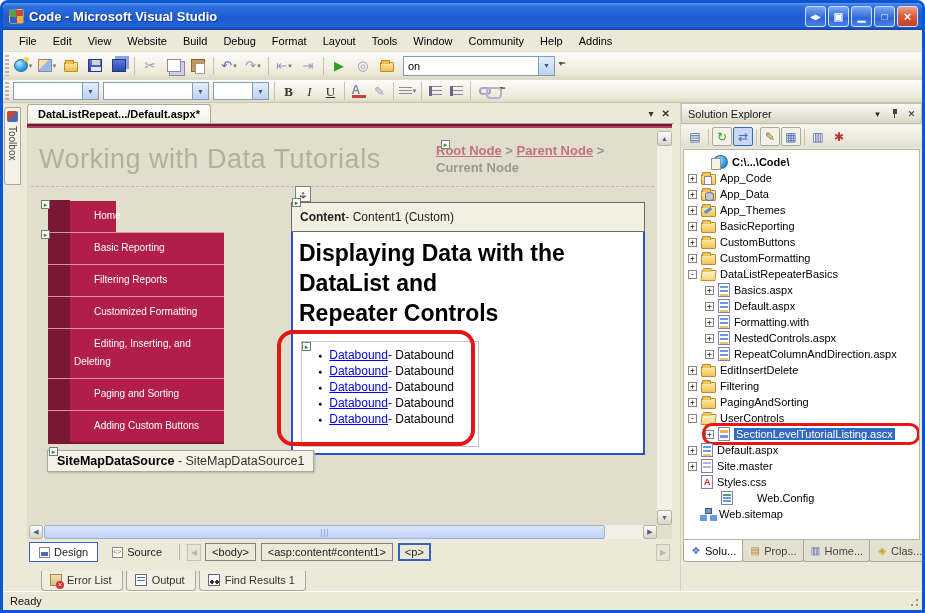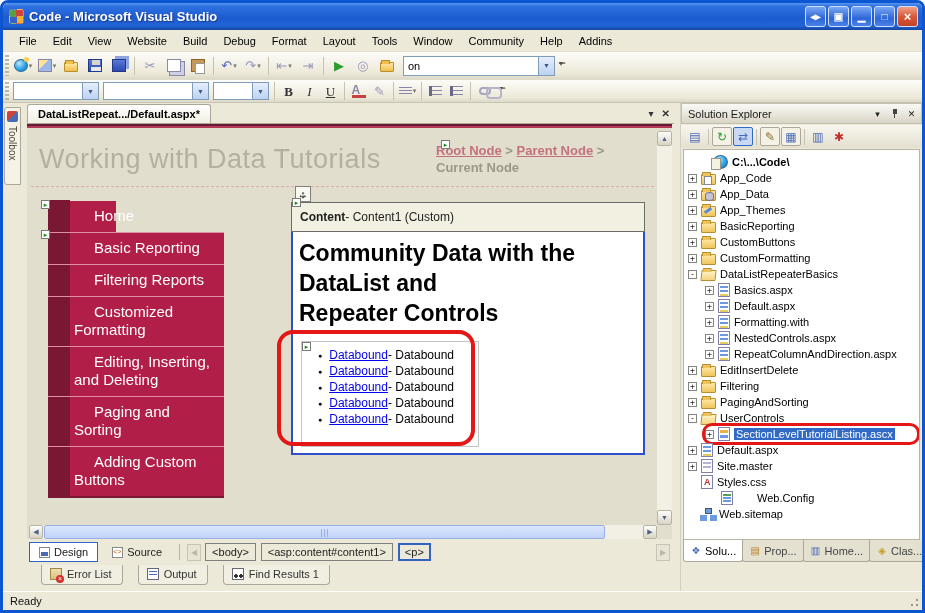--- a/index.html
+++ b/index.html
@@ -81,21 +81,21 @@
   .design-wrap { position:absolute; left:6px; right:8px; top:21px; bottom:52px; background:#E2DECD;
     border-top:2px solid #6B1A35; overflow:hidden; }
   .design-wrap::before { content:""; position:absolute; left:0; right:0; top:0; height:2px; background:#B23A58; }
   .page-title { position:absolute; left:12px; top:18px; font-size:27px; color:#B4B0A0; letter-spacing:.5px; }
   .breadcrumb { position:absolute; right:26px; top:16px; width:210px; font-size:13px; font-weight:bold; line-height:17px; color:#9B978A;}
   .bc-link { color:#C4717F; text-decoration:underline; }
   .dashed { position:absolute; left:4px; right:18px; top:60px; border-bottom:1px dashed #DCA9B6; }
 
   
   .nav-menu { position:absolute; left:21px; top:75px; width:176px; }
-  .nav-item { position:relative; background:#B11E47; color:#fff; font-size:15px; margin-left:22px; border-top:1px solid #DE8FA6;}
+  .nav-item { position:relative; background:#B11E47; color:#fff; font-size:10px; margin-left:22px; border-top:1px solid #DE8FA6;}
   .nav-item::before { content:""; position:absolute; left:-22px; top:-1px; bottom:0; width:22px; background:#7A1834; border-top:1px solid #DE8FA6;}
   .nav-item:first-child, .nav-item:first-child::before { border-top:none; }
   .nav-item p { padding:6px 6px 7px 4px; text-indent:20px; line-height:18px; }
   .nav-item.home { width:46px; }
   .nav-menu { border-bottom:2px solid #7A1834; }
 
   
   .content-ctl { position:absolute; left:264px; top:76px; width:354px; }
   .content-header { background:#F2F0E1; border:1px solid #6B6B6B; height:30px; display:flex; align-items:center;
     padding-left:8px; font-size:12px; color:#222; }
@@ -141,21 +141,21 @@
   .ds-ic.design::after { content:""; position:absolute; left:1px; bottom:1px; width:7px; height:4px; background:#4A6AB8;}
   .ds-ic.source::after { content:"<>"; position:absolute; left:0px; top:0px; font-size:7px; color:#C06000; }
   .ds-sep { width:1px; height:16px; background:#B8B4A4; margin:0 3px;}
   .nav-arrow { width:14px; height:17px; border:1px solid #C8C4B4; color:#BCB8A8; font-size:8px;
     display:flex; align-items:center; justify-content:center; background:#E8E5D6;}
   .tagbox { font-size:11px; padding:2px 6px; border:1px solid #808080; background:#ECE9D8; color:#222; }
   .tagbox.sel { border:2px solid #3162C4; padding:1px 5px; }
   .nav-arrow.far { margin-left:auto; }
 
   
-  .panel-tabs { position:absolute; left:6px; right:0; bottom:0; height:26px; display:flex; align-items:flex-start; gap:16px; padding-left:14px;}
+  .panel-tabs { position:absolute; left:6px; right:0; bottom:0; height:26px; display:flex; align-items:flex-end; gap:4px; padding-left:14px;}
   .ptab { display:flex; align-items:center; gap:5px; font-size:11px; color:#333; padding:3px 10px 4px 8px;
     border:1px solid #ACA899; border-top:none; border-radius:0 0 4px 4px; background:#F1EFE2; margin-right:-1px;}
   .pt-ic { width:12px; height:12px; position:relative; }
   .pt-error { background:linear-gradient(#EFE0B0,#D8BE7E); border:1px solid #A08840; }
   .pt-error::after { content:"×"; position:absolute; right:-3px; bottom:-4px; color:#fff; background:#D03030; border-radius:50%;
     width:8px; height:8px; font-size:7px; line-height:8px; text-align:center;}
   .pt-output { background:#fff; border:1px solid #667; }
   .pt-output::after { content:""; position:absolute; left:1px; top:2px; width:8px; height:6px;
     background:repeating-linear-gradient(180deg,#4A6AB8 0 1px,transparent 1px 3px); }
   .pt-find { background:#fff; border:1px solid #667; }
@@ -431,21 +431,21 @@
           </div>
 
         <div class="content-ctl">
           <div class="content-header">
             <span class="smart-tag" style="left:1px; top:-4px;">▸</span>
             <b>Content</b>
               <span> - Content1 (Custom)</span>
           </div>
           <div class="content-body">
             <div class="content-heading" id="heading">
-                <div>Community Data with the</div>
+                <div>Displaying Data with the</div>
                 <div>DataList and</div>
                 <div>Repeater Controls</div>
               </div>
             <div class="uc-region" id="uclist">
               <span class="smart-tag" style="left:0px; top:0px;">▸</span>
             <div class="db-row">
                   <span class="db-bullet">●</span>
                   <span class="db-link">Databound</span>
                   <span> - Databound</span>
                 </div>
@@ -468,20 +468,24 @@
                   <span class="db-bullet">●</span>
                   <span class="db-link">Databound</span>
                   <span> - Databound</span>
                 </div>
               </div>
           </div>
         </div>
 
         <div class="red-anno anno-list"></div>
 
+        <div class="smapds">
+          <span class="smart-tag" style="left:1px; top:-4px;">▸</span>
+          <b>SiteMapDataSource</b><span> - SiteMapDataSource1</span>
+        </div>
 
         <div class="vscroll">
           <span class="sbtn up">▲</span>
           <span class="sbtn down">▼</span>
         </div>
         <div class="hscroll">
           <span class="sbtn left">◀</span>
           <span class="hthumb"></span>
           <span class="sbtn right">▶</span>
         </div>

